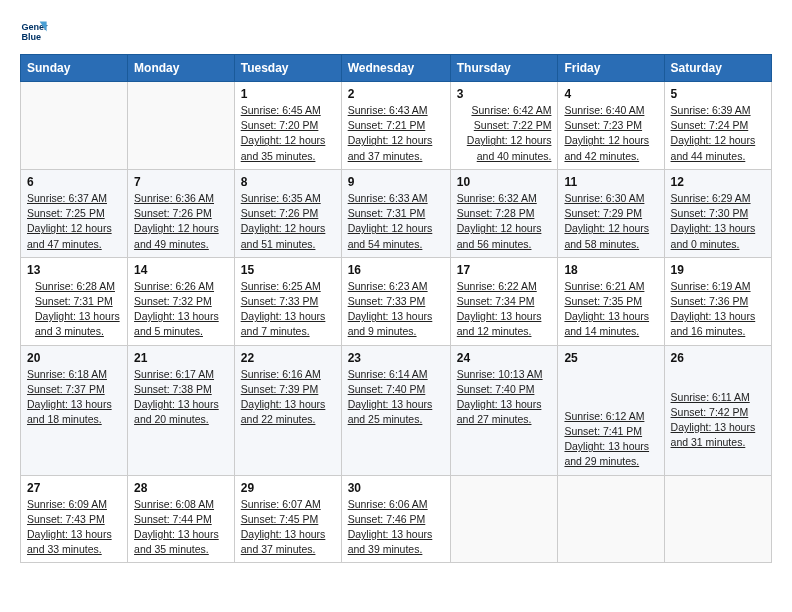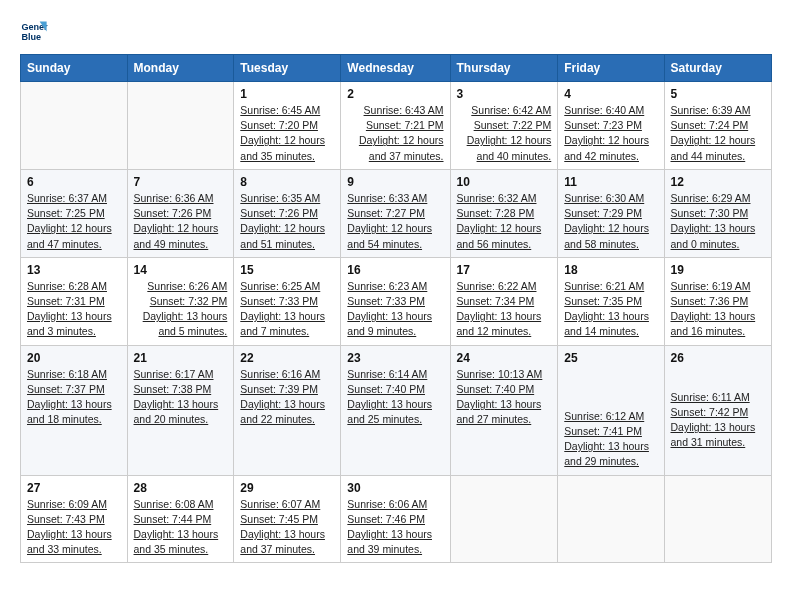--- a/index.html
+++ b/index.html
@@ -135,21 +135,21 @@
           <td class="empty-cell"></td>
           <td class="empty-cell"></td>
           <td>
             <div class="day-number">1</div>
             <div class="day-info" style="white-space: pre-line;">Sunrise: 6:45 AM
 Sunset: 7:20 PM
 Daylight: 12 hours and 35 minutes.</div>
           </td>
           <td>
             <div class="day-number">2</div>
-            <div class="day-info" style="white-space: pre-line; text-align: right;">Sunrise: 6:43 AM
+            <div class="day-info" style="white-space: pre-line;">Sunrise: 6:43 AM
 Sunset: 7:21 PM
 Daylight: 12 hours and 37 minutes.</div>
           </td>
           <td>
             <div class="day-number">3</div>
             <div class="day-info" style="white-space: pre-line; text-align: right;">Sunrise: 6:42 AM
 Sunset: 7:22 PM
 Daylight: 12 hours and 40 minutes.</div>
           </td>
           <td>
@@ -180,21 +180,21 @@
           </td>
           <td>
             <div class="day-number">8</div>
             <div class="day-info" style="white-space: pre-line;">Sunrise: 6:35 AM
 Sunset: 7:26 PM
 Daylight: 12 hours and 51 minutes.</div>
           </td>
           <td>
             <div class="day-number">9</div>
             <div class="day-info" style="white-space: pre-line;">Sunrise: 6:33 AM
-Sunset: 7:27 PM
+Sunset: 7:31 PM
 Daylight: 12 hours and 54 minutes.</div>
           </td>
           <td>
             <div class="day-number">10</div>
             <div class="day-info" style="white-space: pre-line;">Sunrise: 6:32 AM
 Sunset: 7:28 PM
 Daylight: 12 hours and 56 minutes.</div>
           </td>
           <td>
             <div class="day-number">11</div>
@@ -205,27 +205,27 @@
           <td>
             <div class="day-number">12</div>
             <div class="day-info" style="white-space: pre-line;">Sunrise: 6:29 AM
 Sunset: 7:30 PM
 Daylight: 13 hours and 0 minutes.</div>
           </td>
         </tr>
         <tr>
           <td>
             <div class="day-number">13</div>
-            <div class="day-info" style="white-space: pre-line;">Sunrise: 6:28 AM
+            <div class="day-info" style="white-space: pre-line; margin-left: 8px;">Sunrise: 6:28 AM
 Sunset: 7:31 PM
 Daylight: 13 hours and 3 minutes.</div>
           </td>
           <td>
             <div class="day-number">14</div>
-            <div class="day-info" style="white-space: pre-line; text-align: right;">Sunrise: 6:26 AM
+            <div class="day-info" style="white-space: pre-line;">Sunrise: 6:26 AM
 Sunset: 7:32 PM
 Daylight: 13 hours and 5 minutes.</div>
           </td>
           <td>
             <div class="day-number">15</div>
             <div class="day-info" style="white-space: pre-line;">Sunrise: 6:25 AM
 Sunset: 7:33 PM
 Daylight: 13 hours and 7 minutes.</div>
           </td>
           <td>

